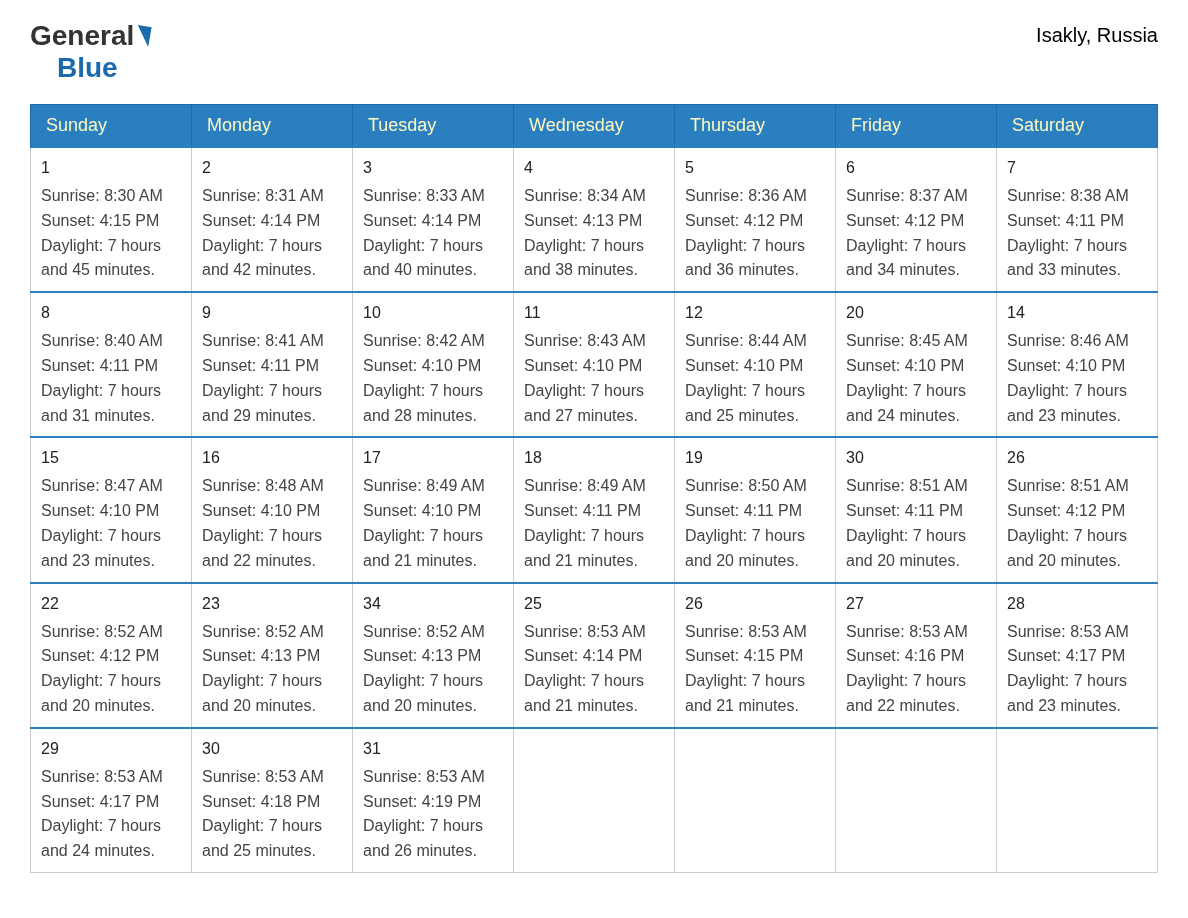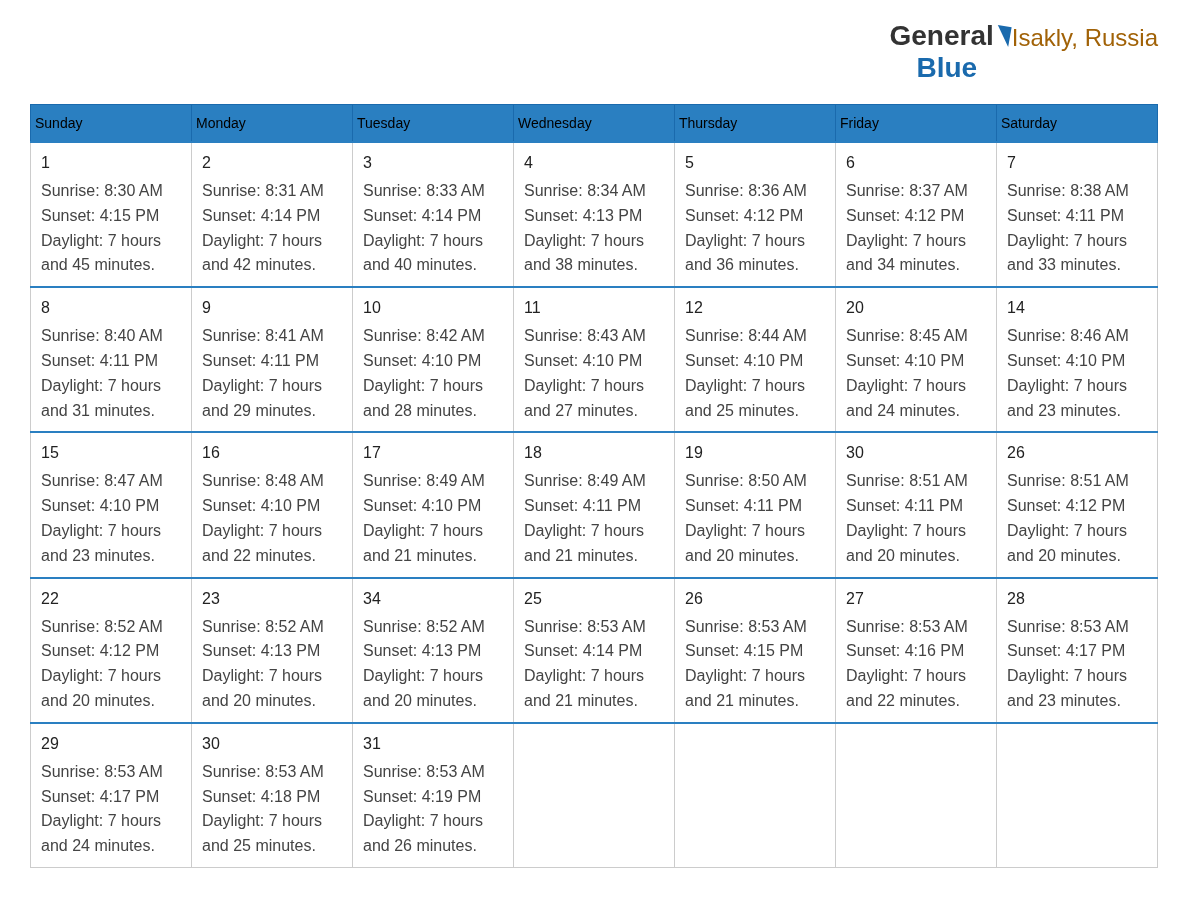--- a/index.html
+++ b/index.html
@@ -5,21 +5,21 @@
     * { margin: 0; padding: 0; box-sizing: border-box; }
     body {
       font-family: Arial, sans-serif;
       background: #fff;
       width: 1188px;
       min-height: 918px;
       padding: 20px 30px;
     }
     .header {
       display: flex;
-      justify-content: flex-end;
+      justify-content: space-between;
       align-items: flex-start;
       margin-bottom: 20px;
     }
     .logo {
       display: flex;
       flex-direction: column;
       align-items: flex-start;
     }
     .logo-text {
       font-size: 28px;
@@ -48,34 +48,34 @@
     .title-block {
       text-align: right;
     }
     .month-title {
       font-size: 52px;
       font-weight: bold;
       color: #222;
       line-height: 1.1;
     }
     .location {
-      font-size: 24px;
-      color: #a16207;
+      font-size: 20px;
+      color: #000000;
       margin-top: 4px;
     }
     .calendar {
       width: 100%;
       border-collapse: collapse;
     }
     .calendar thead tr th {
       background-color: #2a7fc1;
-      color: #000000;
-      font-size: 14px;
+      color: #fef9c3;
+      font-size: 18px;
       font-weight: normal;
-      padding: 10px 4px;
+      padding: 10px 15px;
       text-align: left;
       border: 1px solid #1a6aad;
     }
     .calendar tbody tr td {
       vertical-align: top;
       padding: 8px 10px;
       border-left: 1px solid #ccc;
       border-right: 1px solid #ccc;
       border-bottom: 1px solid #ccc;
       width: calc(100% / 7);

